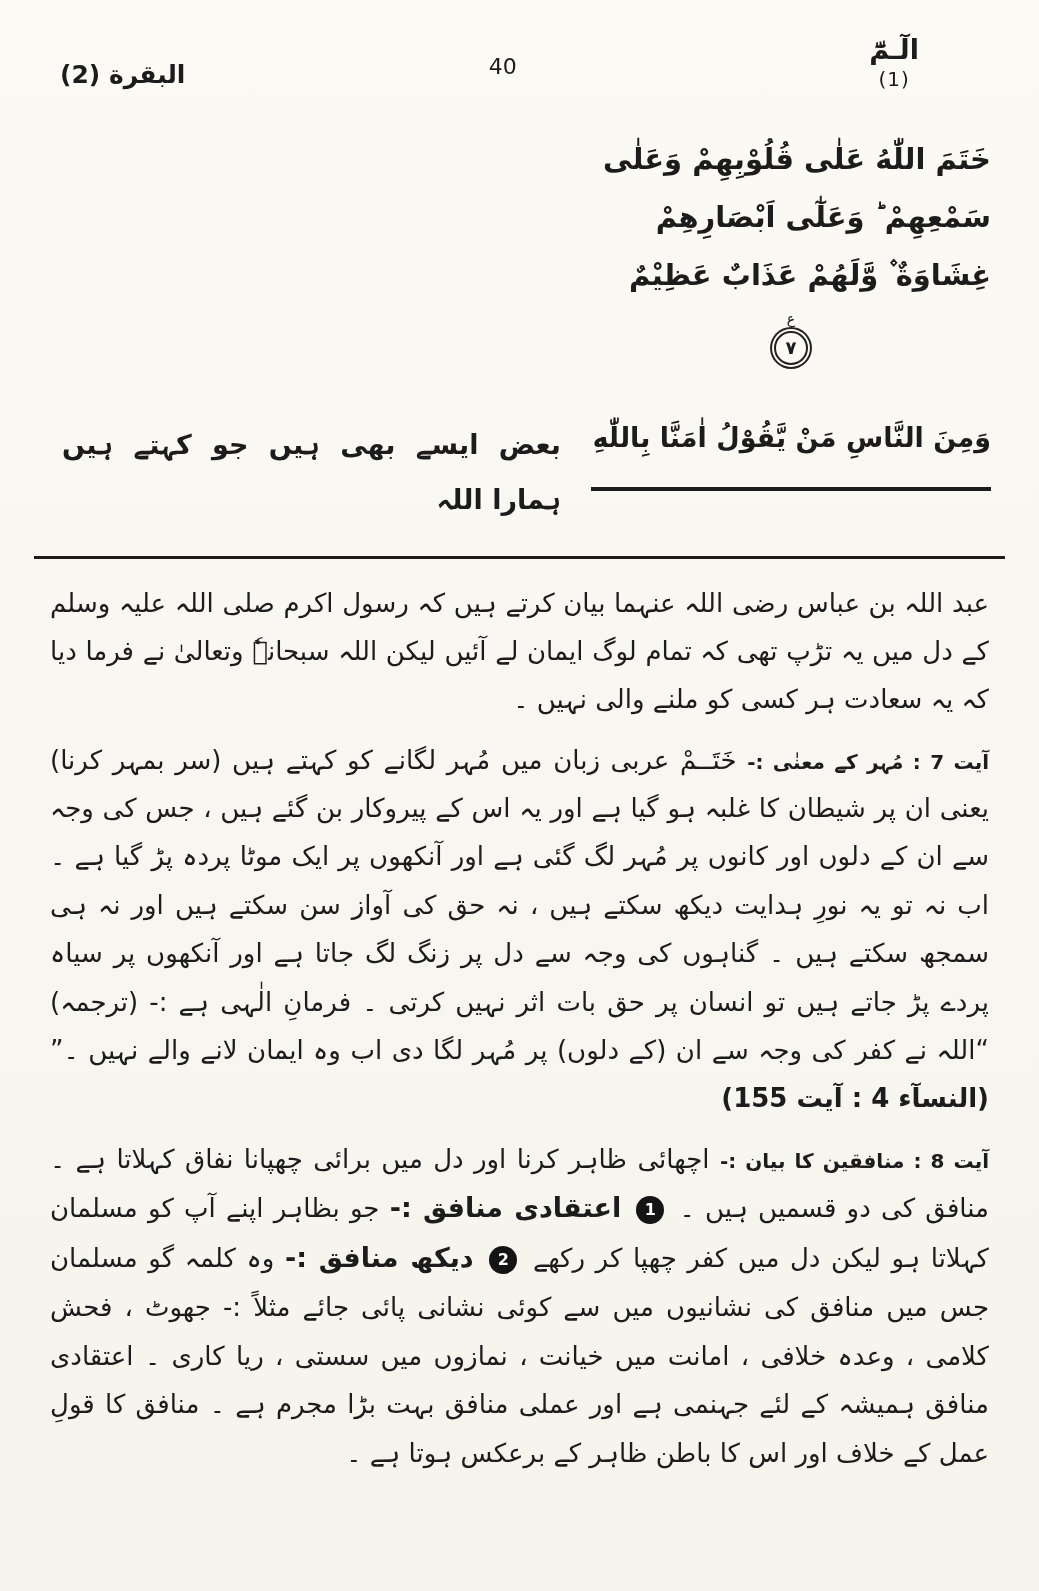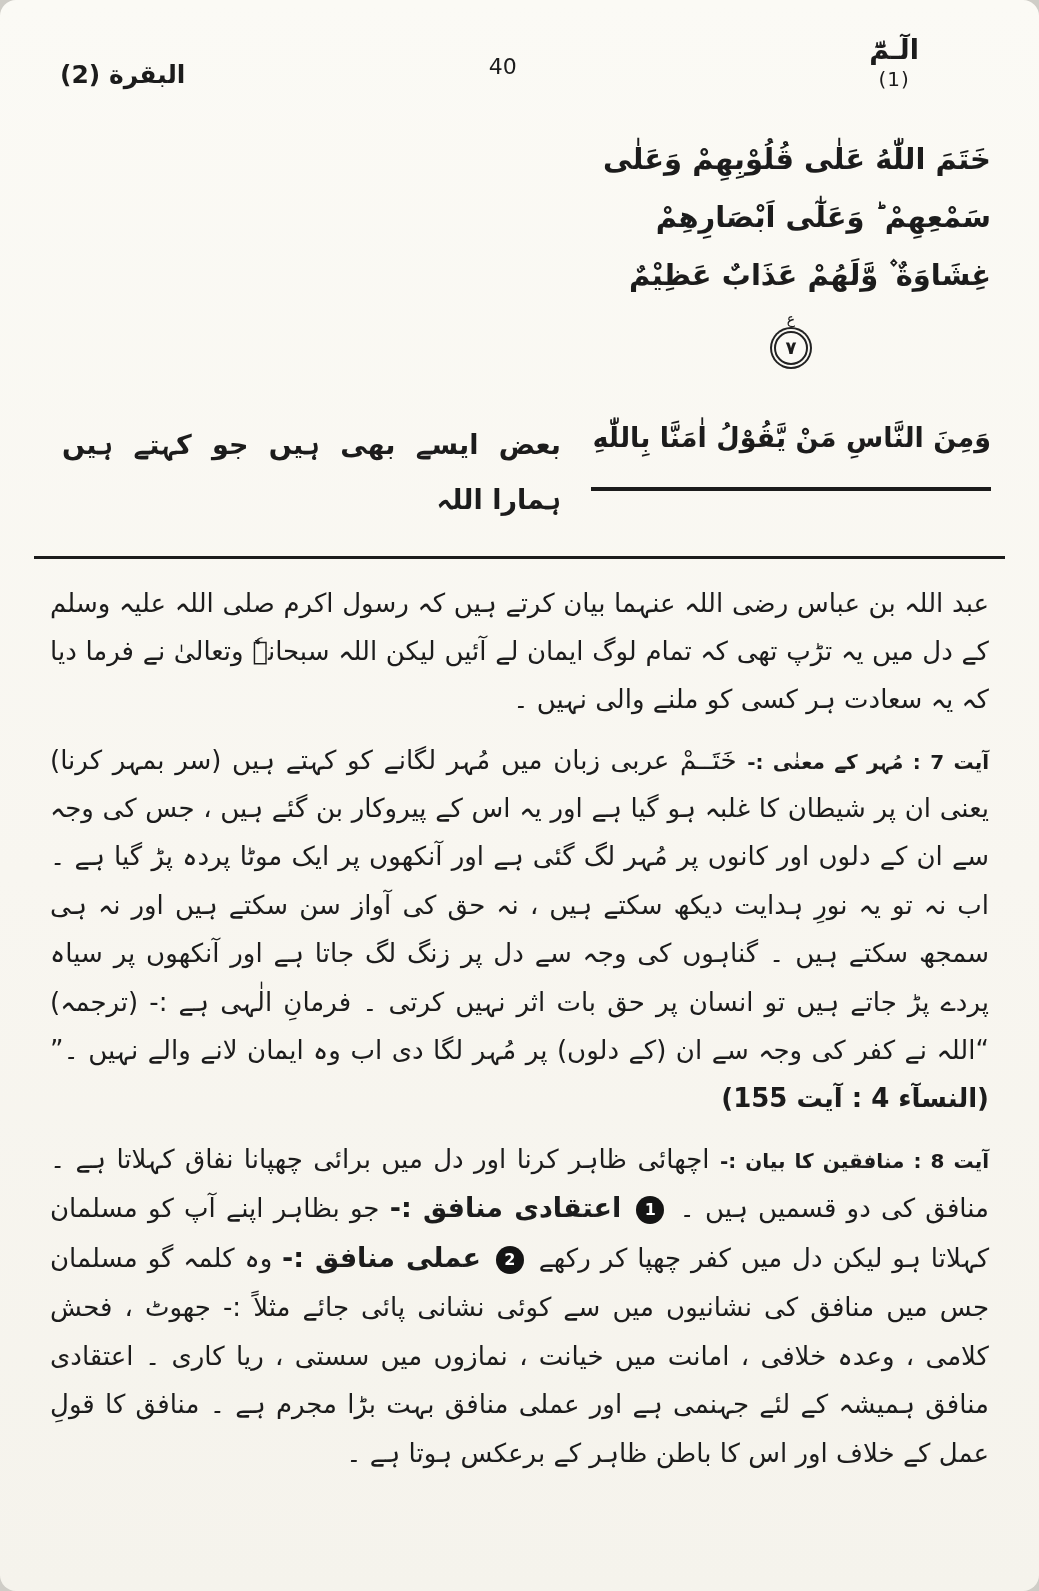--- a/index.html
+++ b/index.html
@@ -8,21 +8,20 @@
     width: 1039px;
     height: 1591px;
     margin: 0 auto;
     background: linear-gradient(180deg, #fbfaf5 0%, #f8f6f0 55%, #f5f3ec 100%);
     color: #1c1c1c;
     direction: rtl;
     position: relative;
     padding: 34px 48px 40px;
     overflow: hidden;
     font-family: "DejaVu Sans", sans-serif;
-    border-radius: 16px;
   }
 
   
   .page-header { position: relative; height: 92px; }
   .hdr-right { position: absolute; right: 72px; top: 0; text-align: center; font-size: 27px; font-weight: bold; }
   .hdr-right .hdr-num { display: block; font-size: 20px; font-weight: normal; margin-top: 2px; letter-spacing: 1px; }
   .hdr-center { position: absolute; left: 50%; transform: translateX(-110%); top: 20px; font-size: 22px; font-weight: normal; }
   .hdr-left { position: absolute; left: 12px; top: 26px; font-size: 25px; font-weight: bold; }
 
   
@@ -137,19 +136,19 @@
       <span class="reference">(النسآء 4 : آیت 155)</span>
     </p>
 
     <p>
       <span class="heading">آیت 8 : منافقین کا بیان :-</span>
       <span>اچھائی ظاہر کرنا اور دل میں برائی چھپانا نفاق کہلاتا ہے ۔ منافق کی دو قسمیں ہیں ۔</span>
       <span class="num-badge">1</span>
       <span class="subheading">اعتقادی منافق :-</span>
       <span>جو بظاہر اپنے آپ کو مسلمان کہلاتا ہو لیکن دل میں کفر چھپا کر رکھے</span>
       <span class="num-badge">2</span>
-      <span class="subheading">عملی منافق :-</span>
+      <span class="subheading">دیکھ منافق :-</span>
       <span>وہ کلمہ گو مسلمان جس میں منافق کی نشانیوں میں سے کوئی نشانی پائی جائے مثلاً :- جھوٹ ، فحش کلامی ، وعدہ خلافی ، امانت میں خیانت ، نمازوں میں سستی ، ریا کاری ۔ اعتقادی منافق ہمیشہ کے لئے جہنمی ہے اور عملی منافق بہت بڑا مجرم ہے ۔ منافق کا قولِ عمل کے خلاف اور اس کا باطن ظاہر کے برعکس ہوتا ہے ۔</span>
     </p>
 
   </section>
 
 </div>
 
 </body></html>

